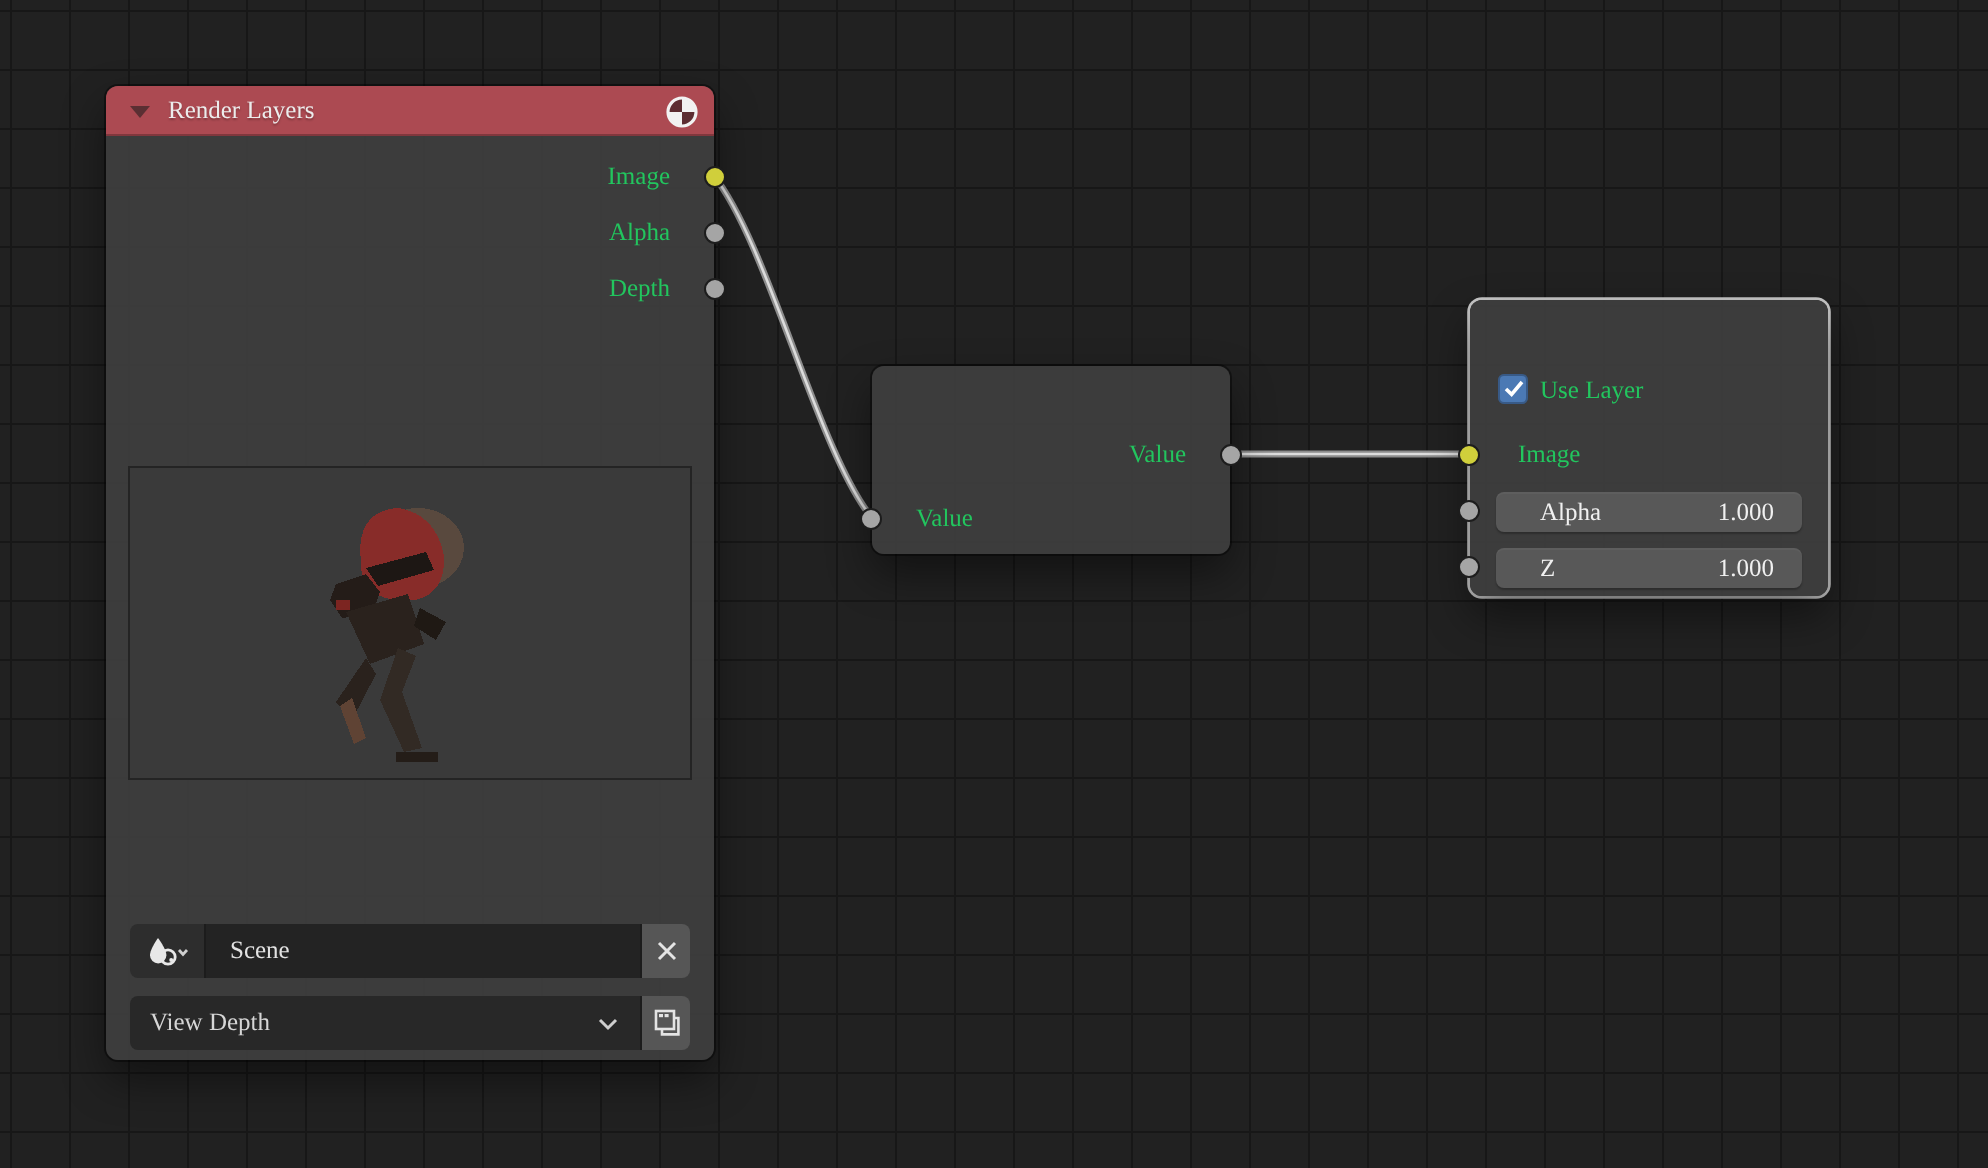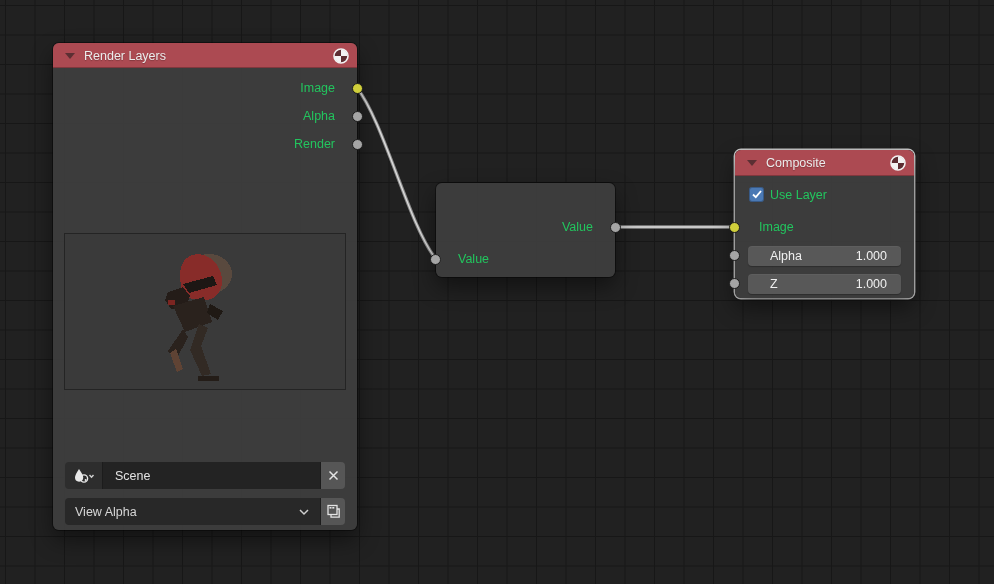--- a/index.html
+++ b/index.html
@@ -4,21 +4,21 @@
 <style>
   html,body{margin:0;padding:0;background:#1a1a1a;}
   #editor{
     position:relative;width:994px;height:584px;overflow:hidden;
     background-color:#212121;
     background-image:
       linear-gradient(#171717 1px, transparent 1px),
       linear-gradient(90deg, #171717 1px, transparent 1px);
     background-size:29.5px 29.5px;
     background-position:5px 5px;
-    font-family:Liberation Sans, sans-serif;
+    font-family:Liberation Serif, serif;
     -webkit-font-smoothing:antialiased;
   }
   .node{
     position:absolute;border-radius:6px;
     background:rgba(61,61,61,0.96);
     box-shadow:0 10px 22px rgba(0,0,0,0.45), 0 0 0 1px rgba(0,0,0,0.4);
   }
   .node.selected{box-shadow:0 10px 22px rgba(0,0,0,0.45), 0 0 0 1.4px #c9c9c9;}
   .node-header{
     position:absolute;left:0;top:0;right:0;height:25px;
@@ -97,21 +97,21 @@
       <div class="node-title">Render Layers</div>
       <svg class="hdr-icon" viewBox="0 0 16 16">
         <circle cx="8" cy="8" r="7" fill="rgba(30,22,24,0.55)" stroke="#f2f2f2" stroke-width="1.6"></circle>
         <path d="M8 8 L8 1.4 A6.6 6.6 0 0 1 14.6 8 Z" fill="#f2f2f2"></path>
         <path d="M8 8 L8 14.6 A6.6 6.6 0 0 1 1.4 8 Z" fill="#f2f2f2"></path>
       </svg>
     </div>
 
     <div class="lbl right" style="right:22px;top:37px;width:120px;">Image</div>
     <div class="lbl right" style="right:22px;top:65px;width:120px;">Alpha</div>
-    <div class="lbl right" style="right:22px;top:93px;width:120px;">Render</div>
+    <div class="lbl right" style="right:22px;top:93px;width:120px;">Depth</div>
 
     <div class="sock" style="right: -6px; top: 39.5px; background-color: rgb(208, 207, 59);"></div>
     <div class="sock" style="right: -6px; top: 67.5px; background-color: rgb(165, 165, 165);"></div>
     <div class="sock" style="right: -6px; top: 95.5px; background-color: rgb(165, 165, 165);"></div>
 
     <div class="preview" style="left:11px;top:190px;width:282px;height:157px;">
       <svg width="280" height="155" viewBox="0 0 280 155" shape-rendering="crispEdges">
         <ellipse cx="144" cy="40" rx="23" ry="20" fill="#59493e"></ellipse>
         <path d="M115 40 Q116 21 134 20 Q153 23 157 44 Q158 62 143 66 Q122 68 116 55 Z" fill="#882c29"></path>
         <path d="M118 50 L148 42 L152 51 L124 59 Z" fill="#1d1714"></path>
@@ -138,21 +138,21 @@
       <div class="field-dark">Scene</div>
       <div class="btn-gray" style="width:25px;border-radius:0 4px 4px 0;border-left:1px solid #1c1c1c;">
         <svg width="11" height="11" viewBox="0 0 11 11">
           <path d="M1.5 1.5 L9.5 9.5 M9.5 1.5 L1.5 9.5" stroke="#e4e4e4" stroke-width="1.5" fill="none"></path>
         </svg>
       </div>
     </div>
 
     <div class="row-widget" style="left:12px;top:455px;width:280px;">
       <div class="dropdown" style="border-radius:4px 0 0 4px;">
-        <span>View Alpha</span>
+        <span>View Depth</span>
         <svg width="12" height="8" viewBox="0 0 12 8">
           <polyline points="2,2 6,6 10,2" fill="none" stroke="#cfcfcf" stroke-width="1.5"></polyline>
         </svg>
       </div>
       <div class="btn-gray" style="width:25px;border-radius:0 4px 4px 0;border-left:1px solid #1c1c1c;">
         <svg width="15" height="15" viewBox="0 0 15 15">
           <rect x="2" y="1.5" width="9" height="9" fill="none" stroke="#e4e4e4" stroke-width="1.3"></rect>
           <rect x="3.5" y="3" width="2" height="1.6" fill="#e4e4e4"></rect>
           <rect x="6.3" y="3" width="2" height="1.6" fill="#e4e4e4"></rect>
           <path d="M5 10.5 L5 13.2 L13.2 13.2 L13.2 5 L11 5" fill="none" stroke="#e4e4e4" stroke-width="1.3"></path>
@@ -162,29 +162,20 @@
   </div>
 
   <div class="node" style="left:436px;top:183px;width:179px;height:94px;">
     <div class="lbl right" style="right:22px;top:36px;width:100px;">Value</div>
     <div class="lbl" style="left:22px;top:68px;">Value</div>
     <div class="sock" style="right: -6px; top: 38.5px; background-color: rgb(165, 165, 165);"></div>
     <div class="sock" style="left: -6px; top: 70.5px; background-color: rgb(165, 165, 165);"></div>
   </div>
 
   <div class="node selected" style="left:735px;top:150px;width:179px;height:148px;">
-    <div class="node-header" style="height: 26px; background-color: rgb(172, 74, 82);">
-      <div class="tri"></div>
-      <div class="node-title">Composite</div>
-      <svg class="hdr-icon" viewBox="0 0 16 16">
-        <circle cx="8" cy="8" r="7" fill="rgba(30,22,24,0.55)" stroke="#f2f2f2" stroke-width="1.6"></circle>
-        <path d="M8 8 L8 1.4 A6.6 6.6 0 0 1 14.6 8 Z" fill="#f2f2f2"></path>
-        <path d="M8 8 L8 14.6 A6.6 6.6 0 0 1 1.4 8 Z" fill="#f2f2f2"></path>
-      </svg>
-    </div>
 
     <div class="checkbox" style="left: 14px; top: 37px; background-color: rgb(75, 121, 180);">
       <svg width="10" height="9" viewBox="0 0 10 9">
         <polyline points="1,4.5 3.8,7.2 9,1" fill="none" stroke="#ffffff" stroke-width="1.8"></polyline>
       </svg>
     </div>
     <div class="lbl" style="left:35px;top:37px;">Use Layer</div>
 
     <div class="lbl" style="left:24px;top:69px;">Image</div>
     <div class="sock" style="left: -6px; top: 71.5px; background-color: rgb(208, 207, 59);"></div>

